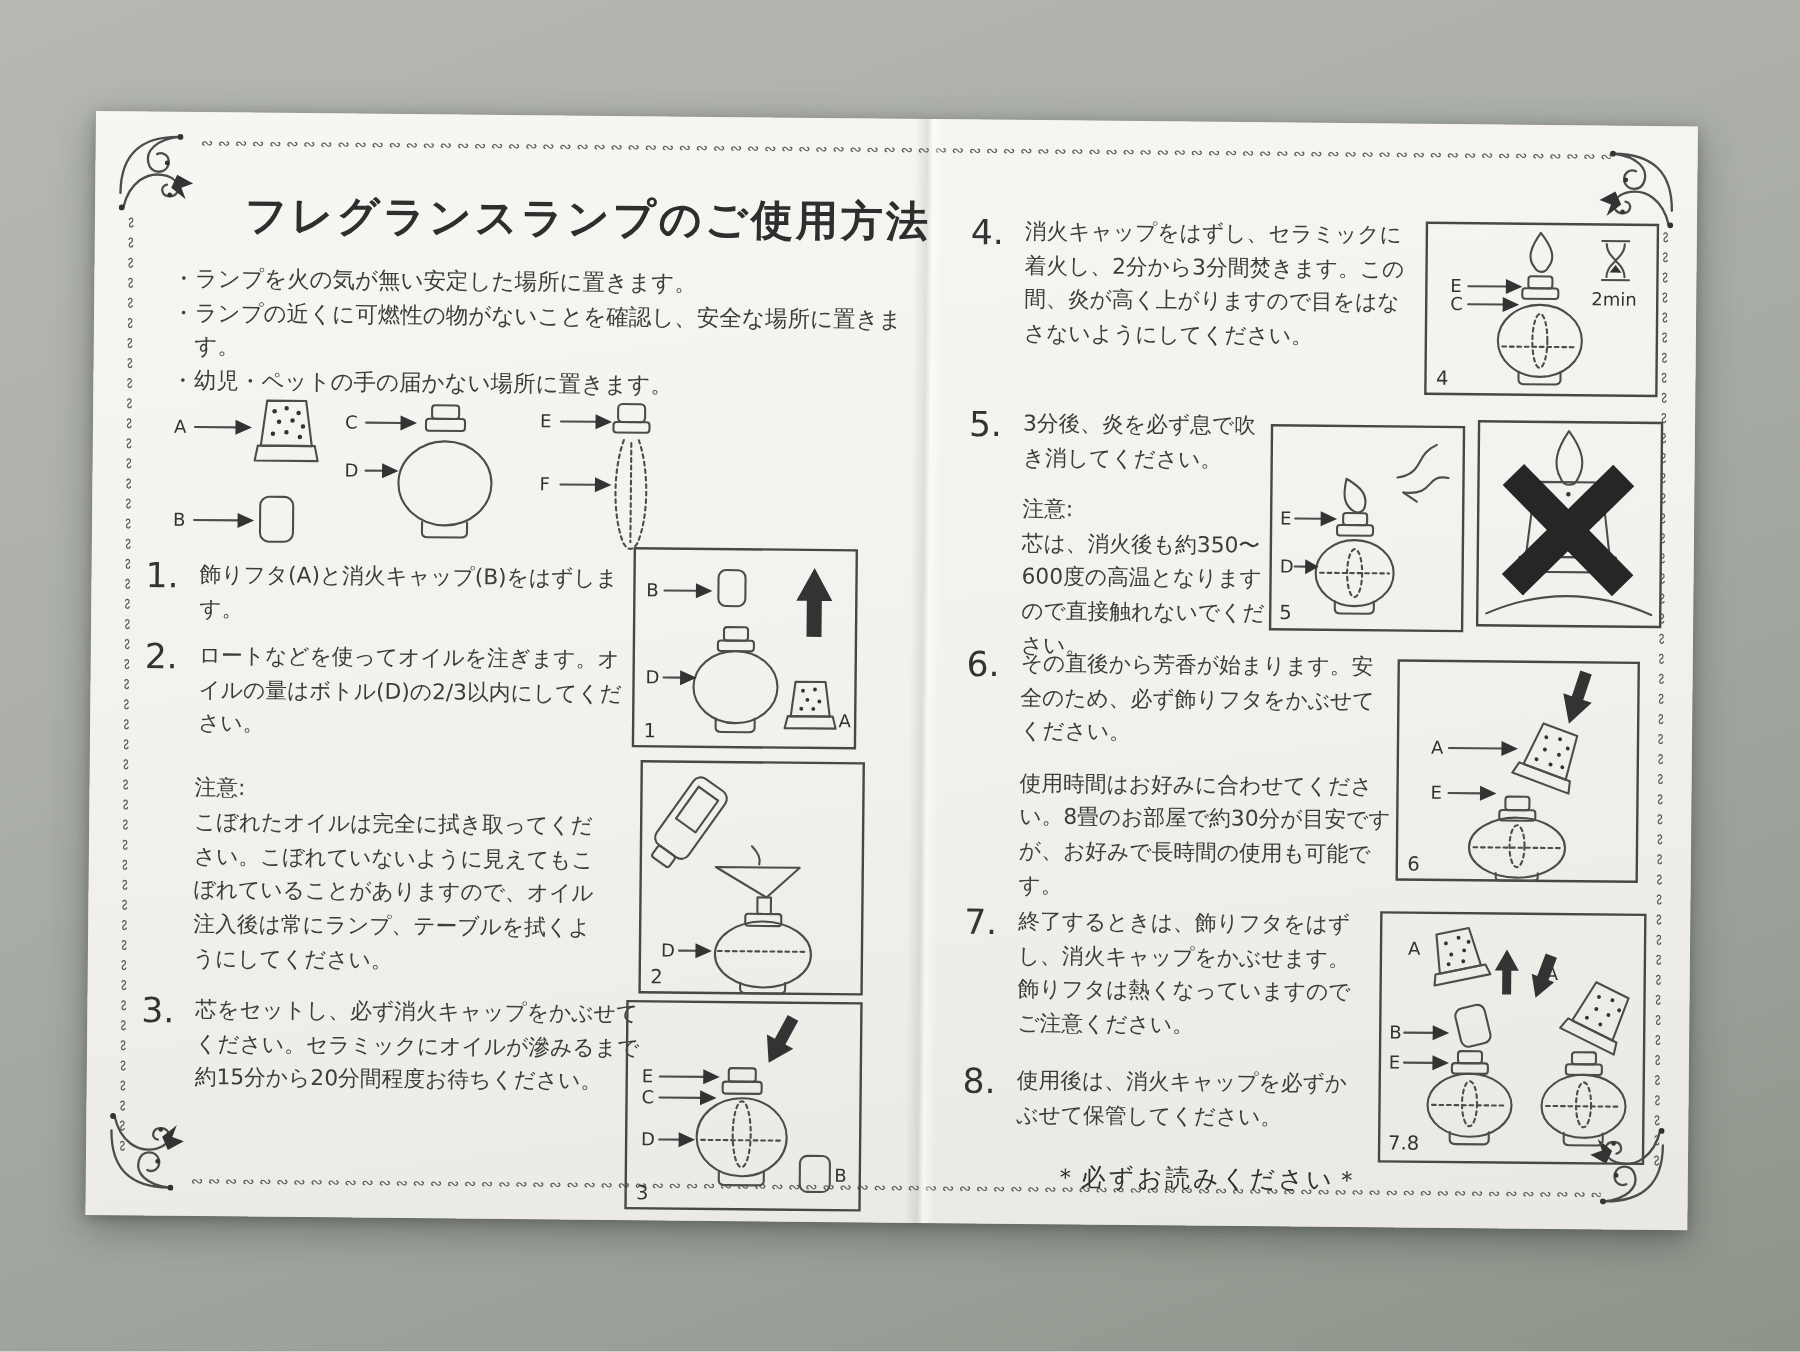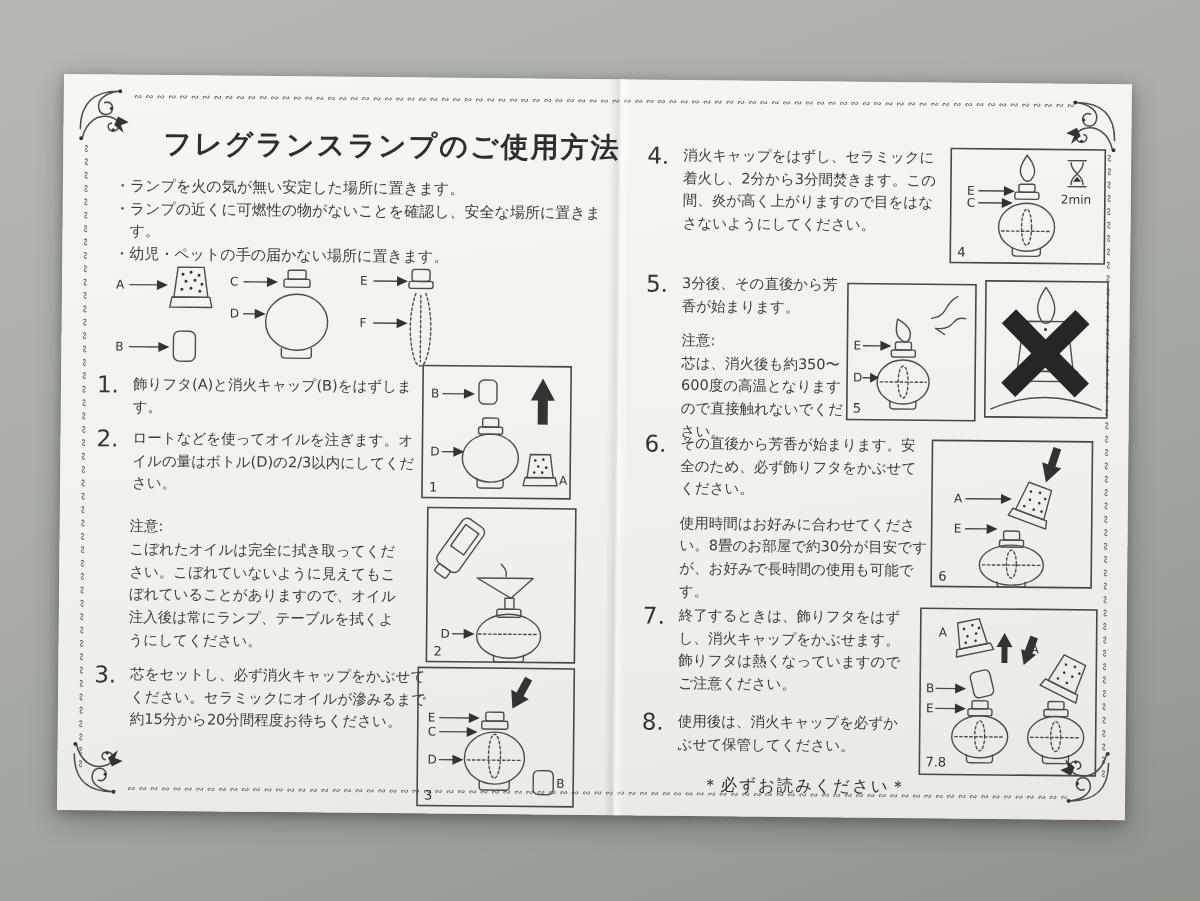--- a/index.html
+++ b/index.html
@@ -331,21 +331,21 @@
       </g>
       <polygon points="124,34 132,34 128,29" class="ff"></polygon>
       <text x="112" y="56" class="ft">2min</text>
       <text x="9" y="110" class="fn">4</text>
     </svg>
   </div>
 
   <div class="step" style="left:584px;top:192px;width:200px;">
     <span class="num">5.</span>
     <span class="txt">
-      <span>3分後、その直後から芳香が始まります。</span>
+      <span>3分後、炎を必ず息で吹き消してください。</span>
       <span class="sub" style="display:block;">注意:</span>
       <span style="display:block;">芯は、消火後も約350〜600度の高温となりますので直接触れないでください。</span>
     </span>
   </div>
 
   <div class="figbox" style="left:784px;top:200px;">
     <svg width="132" height="140" viewBox="0 0 132 140">
       <rect x="2" y="2" width="128" height="136" class="frame"></rect>
       <g transform="rotate(-22 58 52)">
         <path d="M58 36 C52 45 50 51 54 57 C56 61 61 61 63 57 C67 51 65 45 58 36 Z" class="fs"></path>

